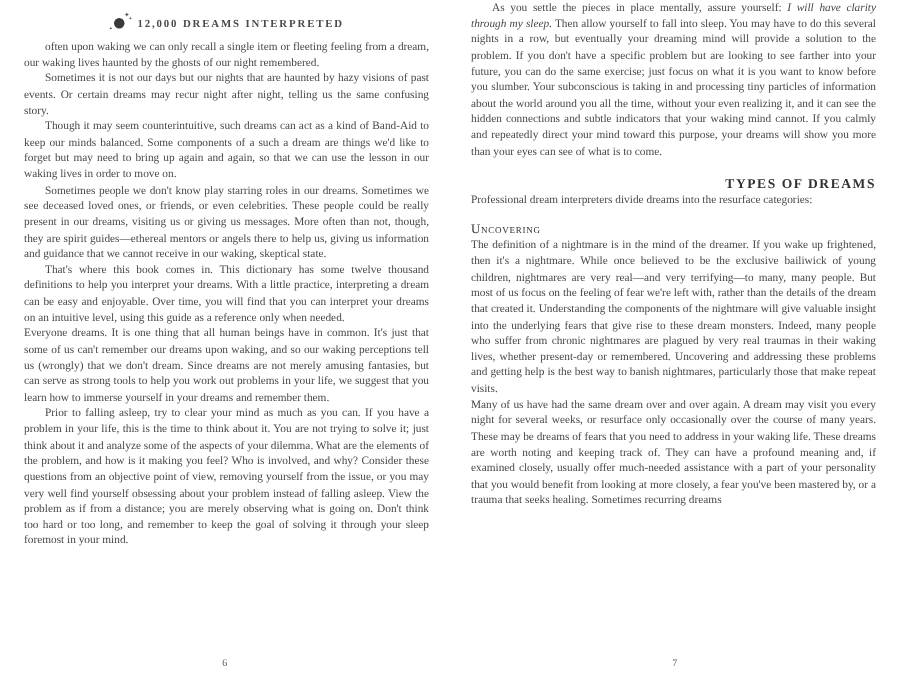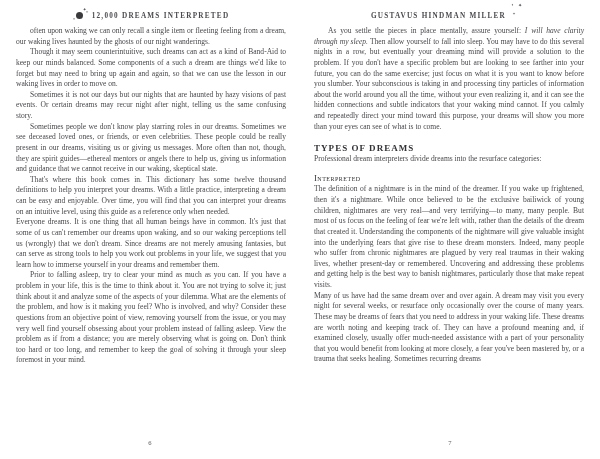--- a/index.html
+++ b/index.html
@@ -108,21 +108,21 @@
   }
   .body-col p.noindent { text-indent: 0; }
 
   h2.section-head {
     margin: 9.5px 0 0.5px 0;
     font-size: 9px;
     font-weight: 700;
     letter-spacing: 1.05px;
     color: #323236;
     text-transform: uppercase;
-    text-align: left;
+    text-align: right;
     line-height: 12px;
   }
   h3.sub-head {
     margin: 8px 0 0.5px 0;
     font-size: 8.6px;
     font-weight: 400;
     font-variant: small-caps;
     letter-spacing: 0.5px;
     color: #323236;
     text-align: left;
@@ -154,54 +154,44 @@
           <span class="moon"></span>
           <span class="star s1">✦</span>
           <span class="star s2">✦</span>
           <span class="star s3">✦</span>
         </span>
         <span class="runhead-title">12,000 Dreams Interpreted</span>
       </div>
     </div>
 
     <div class="body-col">
-      <p>often upon waking we can only recall a single item or fleeting feeling from a dream, our waking lives haunted by the ghosts of our night wanderings.</p>
+      <p>often upon waking we can only recall a single item or fleeting feeling from a dream, our waking lives haunted by the ghosts of our night remembered.</p>
+      <p>Sometimes it is not our days but our nights that are haunted by hazy visions of past events. Or certain dreams may recur night after night, telling us the same confusing story.</p>
       <p>Though it may seem counterintuitive, such dreams can act as a kind of Band-Aid to keep our minds balanced. Some components of a such a dream are things we'd like to forget but may need to bring up again and again, so that we can use the lesson in our waking lives in order to move on.</p>
-      <p>Sometimes it is not our days but our nights that are haunted by hazy visions of past events. Or certain dreams may recur night after night, telling us the same confusing story.</p>
       <p>Sometimes people we don't know play starring roles in our dreams. Sometimes we see deceased loved ones, or friends, or even celebrities. These people could be really present in our dreams, visiting us or giving us messages. More often than not, though, they are spirit guides—ethereal mentors or angels there to help us, giving us information and guidance that we cannot receive in our waking, skeptical state.</p>
       <p>That's where this book comes in. This dictionary has some twelve thousand definitions to help you interpret your dreams. With a little practice, interpreting a dream can be easy and enjoyable. Over time, you will find that you can interpret your dreams on an intuitive level, using this guide as a reference only when needed.</p>
 
 
       <p class="noindent">Everyone dreams. It is one thing that all human beings have in common. It's just that some of us can't remember our dreams upon waking, and so our waking perceptions tell us (wrongly) that we don't dream. Since dreams are not merely amusing fantasies, but can serve as strong tools to help you work out problems in your life, we suggest that you learn how to immerse yourself in your dreams and remember them.</p>
       <p>Prior to falling asleep, try to clear your mind as much as you can. If you have a problem in your life, this is the time to think about it. You are not trying to solve it; just think about it and analyze some of the aspects of your dilemma. What are the elements of the problem, and how is it making you feel? Who is involved, and why? Consider these questions from an objective point of view, removing yourself from the issue, or you may very well find yourself obsessing about your problem instead of falling asleep. View the problem as if from a distance; you are merely observing what is going on. Don't think too hard or too long, and remember to keep the goal of solving it through your sleep foremost in your mind.</p>
     </div>
 
     <div class="folio">6</div>
   </div>
 
   <div class="page page-recto">
 
-    <div class="runhead">
-      <div class="runhead-inner">
-        <span class="runhead-title">Gustavus Hindman Miller</span>
-        <span class="runhead-stars-right">
-          <span class="star-r a">✦</span>
-          <span class="star-r b">✦</span>
-          <span class="star-r c">✦</span>
-        </span>
-      </div>
-    </div>
 
     <div class="body-col">
       <p><span>As you settle the pieces in place mentally, assure yourself: </span><span class="it">I will have clarity through my sleep.</span><span> Then allow yourself to fall into sleep. You may have to do this several nights in a row, but eventually your dreaming mind will provide a solution to the problem. If you don't have a specific problem but are looking to see farther into your future, you can do the same exercise; just focus on what it is you want to know before you slumber. Your subconscious is taking in and processing tiny particles of information about the world around you all the time, without your even realizing it, and it can see the hidden connections and subtle indicators that your waking mind cannot. If you calmly and repeatedly direct your mind toward this purpose, your dreams will show you more than your eyes can see of what is to come.</span></p>
 
       <h2 class="section-head">TYPES OF DREAMS</h2>
       <p class="noindent">Professional dream interpreters divide dreams into the resurface categories:</p>
 
-      <h3 class="sub-head">Interpreted</h3>
+      <h3 class="sub-head">Uncovering</h3>
       <p class="noindent">The definition of a nightmare is in the mind of the dreamer. If you wake up frightened, then it's a nightmare. While once believed to be the exclusive bailiwick of young children, nightmares are very real—and very terrifying—to many, many people. But most of us focus on the feeling of fear we're left with, rather than the details of the dream that created it. Understanding the components of the nightmare will give valuable insight into the underlying fears that give rise to these dream monsters. Indeed, many people who suffer from chronic nightmares are plagued by very real traumas in their waking lives, whether present-day or remembered. Uncovering and addressing these problems and getting help is the best way to banish nightmares, particularly those that make repeat visits.</p>
 
       <p class="noindent">Many of us have had the same dream over and over again. A dream may visit you every night for several weeks, or resurface only occasionally over the course of many years. These may be dreams of fears that you need to address in your waking life. These dreams are worth noting and keeping track of. They can have a profound meaning and, if examined closely, usually offer much-needed assistance with a part of your personality that you would benefit from looking at more closely, a fear you've been mastered by, or a trauma that seeks healing. Sometimes recurring dreams</p>
     </div>
 
     <div class="folio">7</div>
   </div>
 
 </div>
 

